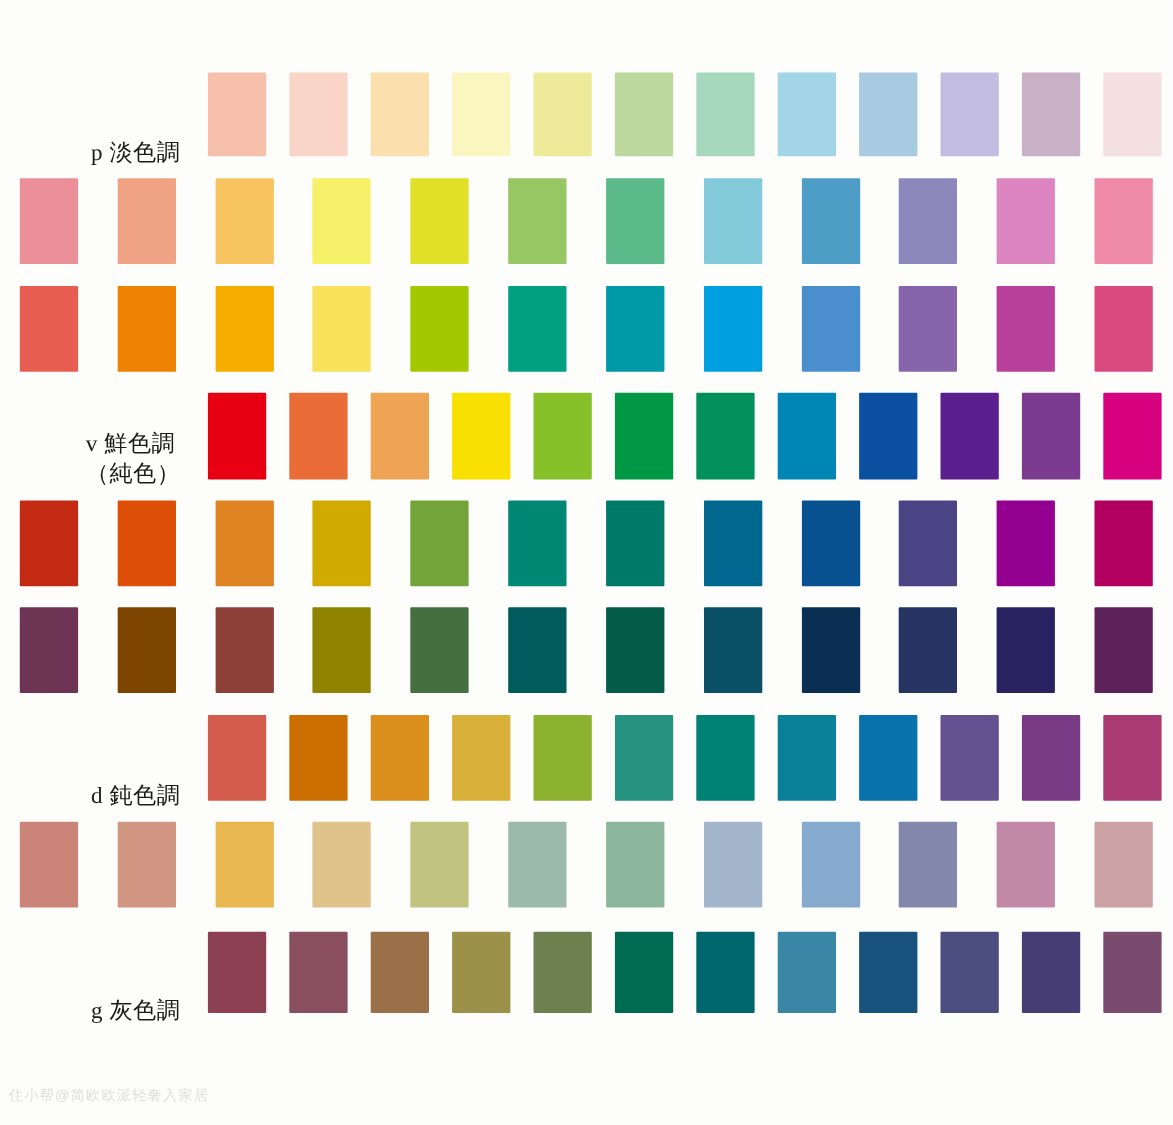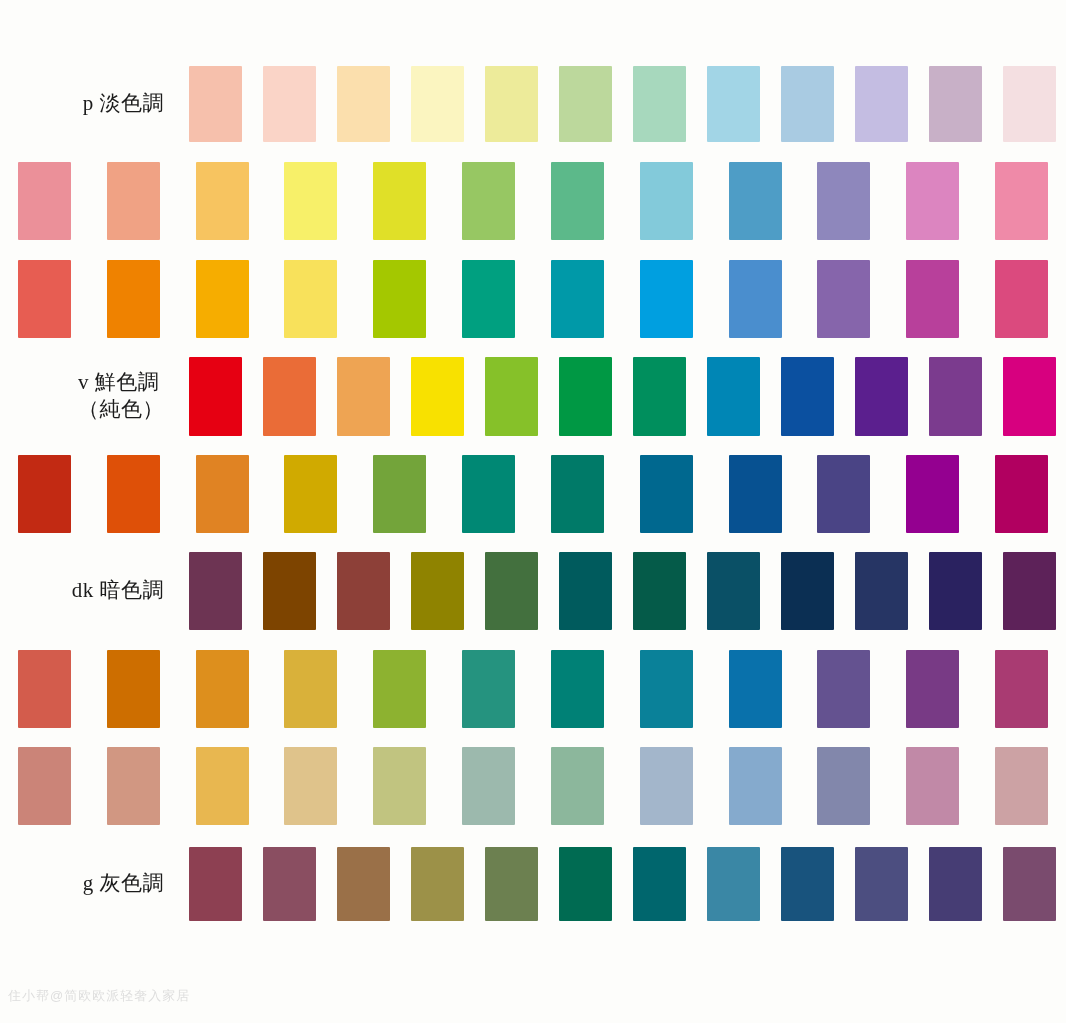--- a/index.html
+++ b/index.html
@@ -35,21 +35,21 @@
     display: flex;
     align-items: center;
     height: 97.5px;
   }
 
   .row-label-cell {
     width: 178px;
     flex: 0 0 178px;
     height: 97.5px;
     display: flex;
-    align-items: center;
+    align-items: flex-end;
     justify-content: flex-end;
     padding-right: 14px;
     box-sizing: border-box;
     padding-left: 16px;
   }
 
   .row-label {
     font-size: 21px;
     line-height: 1.32;
     color: #1b1b1b;
@@ -310,64 +310,64 @@
         <div class="swatch-cell">
             <div class="swatch" style="background-color: rgb(148, 0, 144);"></div>
           </div>
         <div class="swatch-cell">
             <div class="swatch" style="background-color: rgb(177, 0, 96);"></div>
           </div>
       </div>
     </div>
 
     <div class="tone-row" data-row="5">
+      <div class="swatch-strip">
+        <div class="swatch-cell">
+            <div class="swatch" style="background-color: rgb(109, 52, 83);"></div>
+          </div>
+        <div class="swatch-cell">
+            <div class="swatch" style="background-color: rgb(125, 68, 0);"></div>
+          </div>
+        <div class="swatch-cell">
+            <div class="swatch" style="background-color: rgb(141, 64, 56);"></div>
+          </div>
+        <div class="swatch-cell">
+            <div class="swatch" style="background-color: rgb(143, 131, 0);"></div>
+          </div>
+        <div class="swatch-cell">
+            <div class="swatch" style="background-color: rgb(67, 112, 62);"></div>
+          </div>
+        <div class="swatch-cell">
+            <div class="swatch" style="background-color: rgb(0, 91, 93);"></div>
+          </div>
+        <div class="swatch-cell">
+            <div class="swatch" style="background-color: rgb(5, 91, 73);"></div>
+          </div>
+        <div class="swatch-cell">
+            <div class="swatch" style="background-color: rgb(10, 80, 102);"></div>
+          </div>
+        <div class="swatch-cell">
+            <div class="swatch" style="background-color: rgb(11, 47, 83);"></div>
+          </div>
+        <div class="swatch-cell">
+            <div class="swatch" style="background-color: rgb(38, 53, 100);"></div>
+          </div>
+        <div class="swatch-cell">
+            <div class="swatch" style="background-color: rgb(42, 34, 96);"></div>
+          </div>
+        <div class="swatch-cell">
+            <div class="swatch" style="background-color: rgb(93, 34, 89);"></div>
+          </div>
+      </div>
+    </div>
+
+    <div class="tone-row" data-row="6">
       <div class="row-label-cell">
-        <div class="row-label">dk 暗色調</div>
-      </div>
-      <div class="swatch-strip">
-        <div class="swatch-cell">
-            <div class="swatch" style="background-color: rgb(109, 52, 83);"></div>
-          </div>
-        <div class="swatch-cell">
-            <div class="swatch" style="background-color: rgb(125, 68, 0);"></div>
-          </div>
-        <div class="swatch-cell">
-            <div class="swatch" style="background-color: rgb(141, 64, 56);"></div>
-          </div>
-        <div class="swatch-cell">
-            <div class="swatch" style="background-color: rgb(143, 131, 0);"></div>
-          </div>
-        <div class="swatch-cell">
-            <div class="swatch" style="background-color: rgb(67, 112, 62);"></div>
-          </div>
-        <div class="swatch-cell">
-            <div class="swatch" style="background-color: rgb(0, 91, 93);"></div>
-          </div>
-        <div class="swatch-cell">
-            <div class="swatch" style="background-color: rgb(5, 91, 73);"></div>
-          </div>
-        <div class="swatch-cell">
-            <div class="swatch" style="background-color: rgb(10, 80, 102);"></div>
-          </div>
-        <div class="swatch-cell">
-            <div class="swatch" style="background-color: rgb(11, 47, 83);"></div>
-          </div>
-        <div class="swatch-cell">
-            <div class="swatch" style="background-color: rgb(38, 53, 100);"></div>
-          </div>
-        <div class="swatch-cell">
-            <div class="swatch" style="background-color: rgb(42, 34, 96);"></div>
-          </div>
-        <div class="swatch-cell">
-            <div class="swatch" style="background-color: rgb(93, 34, 89);"></div>
-          </div>
-      </div>
-    </div>
-
-    <div class="tone-row" data-row="6">
+        <div class="row-label">d 鈍色調</div>
+      </div>
       <div class="swatch-strip">
         <div class="swatch-cell">
             <div class="swatch" style="background-color: rgb(211, 92, 76);"></div>
           </div>
         <div class="swatch-cell">
             <div class="swatch" style="background-color: rgb(205, 110, 0);"></div>
           </div>
         <div class="swatch-cell">
             <div class="swatch" style="background-color: rgb(221, 143, 29);"></div>
           </div>

